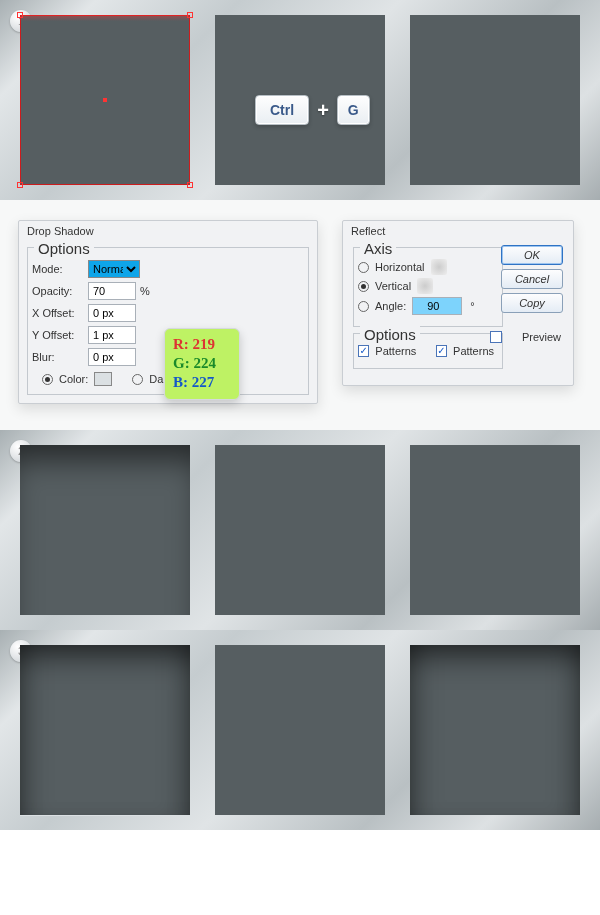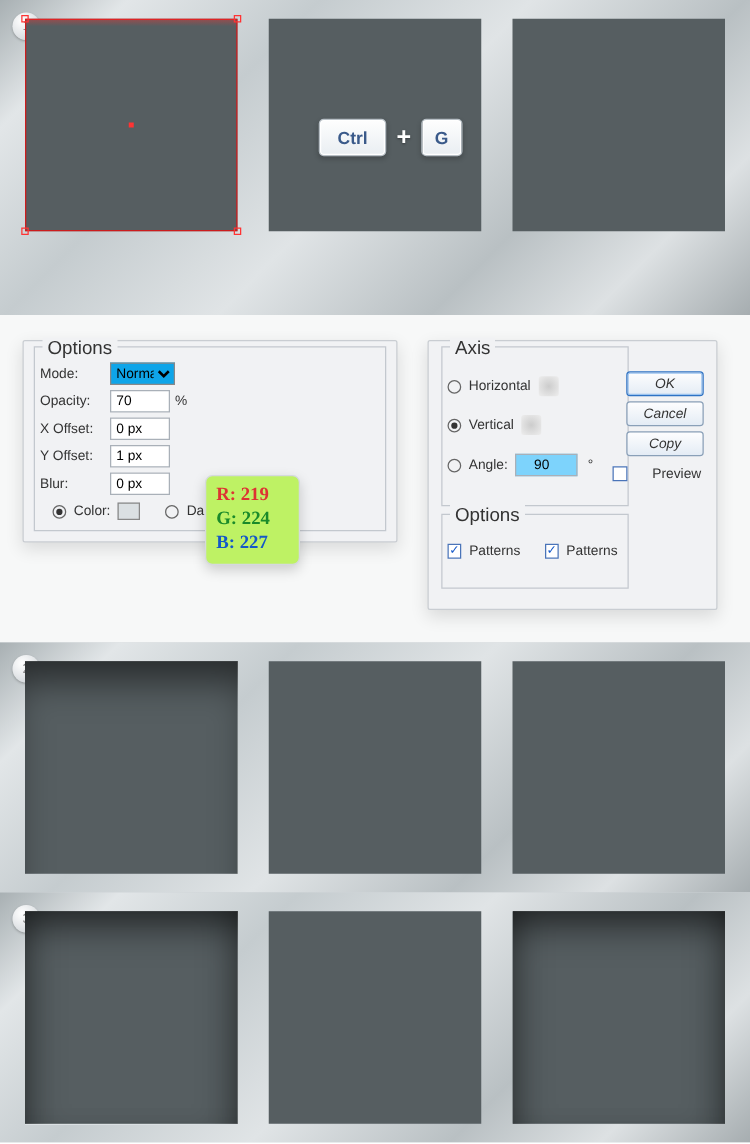--- a/index.html
+++ b/index.html
@@ -175,21 +175,21 @@
   font-size:15px; font-weight:700;
   line-height:1.25;
 }
 .rgb-r{color:#d33;}
 .rgb-g{color:#1a8a2a;}
 .rgb-b{color:#1458c8;}
 
 
 .reflect { width:232px; padding-bottom:10px; }
 .reflect .fieldset { margin:4px 70px 6px 10px; }
-.axis-row { display:flex; align-items:center; gap:6px; margin:15px 0; }
+.axis-row { display:flex; align-items:center; gap:6px; margin:3px 0; }
 .axis-icon { width:16px;height:16px; display:inline-block;
   background:radial-gradient(#ccc,#eee); border-radius:2px; }
 .angle-input { width:50px;height:18px;border:1px solid #a9b0b8;background:#7dd3fc;font-size:11px;padding:0 14px; }
 .deg { margin-left:2px; }
 .chk { width:12px;height:12px;border:1px solid #4a74b8;background:#fff;display:inline-flex;align-items:center;justify-content:center; }
 .chk.checked::after{ content:"✓"; font-size:10px; color:#1458c8; line-height:1; }
 
 .btn-col {
   position:absolute; top:24px; right:10px;
   display:flex; flex-direction:column; gap:4px;font-style:italic;
@@ -200,28 +200,28 @@
   border-radius:3px;
   background:linear-gradient(#fdfdfe,#e4ecf5);
   font-size:11px;
   display:flex;align-items:center;justify-content:center;
 }
 .win-btn.primary {
   border-color:#2f73c4;
   box-shadow: inset 0 0 0 1px #9cc4ef;
 }
 .preview-row {
-  position:absolute; right:12px; top:100px;
+  position:absolute; right:12px; top:110px;
   display:flex; align-items:center; gap:20px;
   font-size:11px;
 }
 
 .panel-2 { height: 200px; }
 .panel-3 { height: 200px; }
-.panel-1 { height: 252px; }
+.panel-1 { height: 200px; }
 
 </style>
 </head>
 <body>
 
 <div class="metal-panel panel-1">
   <div class="step-badge">1</div>
 
   <div class="cell-row">
     <div class="cell selected">
@@ -239,20 +239,21 @@
   <div class="key-overlay">
     <span class="key">Ctrl</span>
     <span class="plus-icon">+</span>
     <span class="key sm">G</span>
   </div>
 </div>
 
 <div class="dialogs">
 
   <div class="dialog" style="width:300px; position:relative;">
+    <div class="dlg-title">Drop Shadow</div>
 
     <div class="fieldset">
       <span class="fieldset-legend">Options</span>
 
       <div class="field-row">
         <span class="field-lbl">Mode:</span>
         <select class="mode-select">
           <option>Normal</option>
         </select>
       </div>
@@ -283,20 +284,21 @@
         <span>Color:</span>
         <span class="swatch"></span>
         <span style="width:8px"></span>
         <span class="radio"></span>
         <span>Darkness:</span>
       </div>
     </div>
   </div>
 
   <div class="dialog reflect" style="position:relative;">
+    <div class="dlg-title">Reflect</div>
 
     <div class="fieldset">
       <span class="fieldset-legend">Axis</span>
 
       <div class="axis-row">
         <span class="radio"></span>
         <span>Horizontal</span>
         <span class="axis-icon"></span>
       </div>
       <div class="axis-row">

